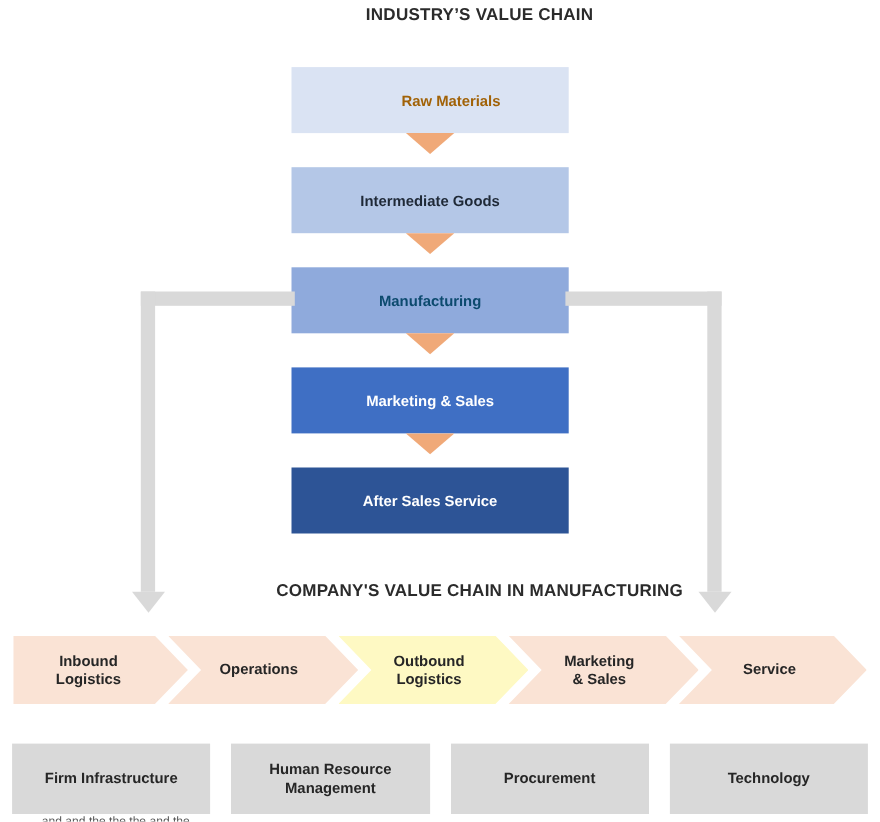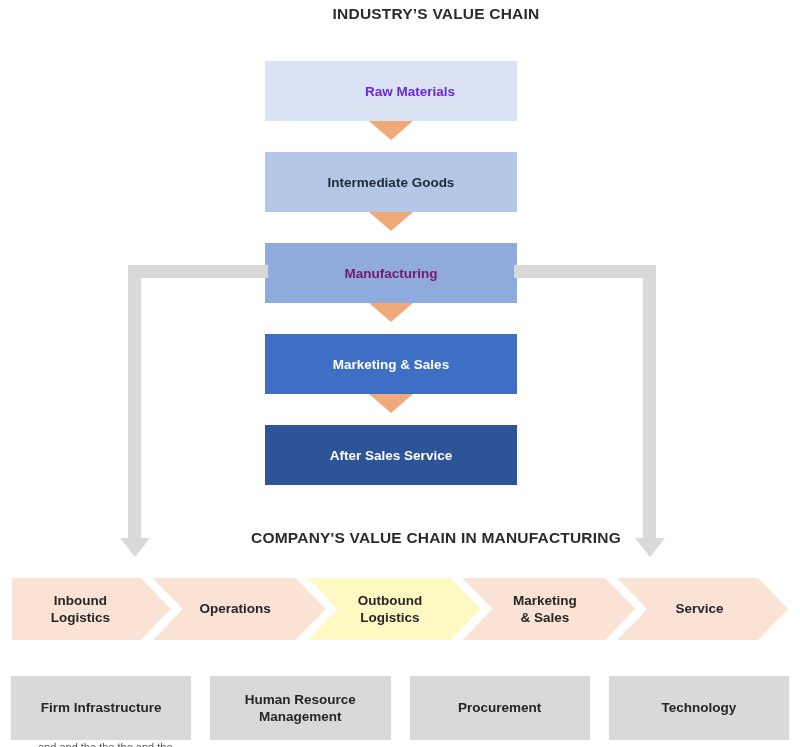--- a/index.html
+++ b/index.html
@@ -180,35 +180,35 @@
 </style>
 </head>
 <body>
 
 <div id="title-industry" class="section-title">INDUSTRY’S VALUE CHAIN</div>
 
 <div id="title-company" class="section-title">COMPANY'S VALUE CHAIN IN MANUFACTURING</div>
 
 <div class="chain-stack">
 
-  <div class="chain-box" style="background: rgb(218, 227, 243); color: #6d28d9; padding-left: 38px;">
+  <div class="chain-box" style="background: rgb(218, 227, 243); color: #a16207; padding-left: 38px;">
     <span>Raw Materials</span>
   </div>
   <div class="chain-gap">
     <div class="chain-arrow" style="border-top-color: rgb(240, 169, 120);"></div>
   </div>
 
   <div class="chain-box" style="background: rgb(180, 199, 231); color: rgb(31, 41, 55);">
     <span>Intermediate Goods</span>
   </div>
   <div class="chain-gap">
     <div class="chain-arrow" style="border-top-color: rgb(240, 169, 120);"></div>
   </div>
 
-  <div class="chain-box" style="background: rgb(143, 170, 220); color: #701a75;">
+  <div class="chain-box" style="background: rgb(143, 170, 220); color: #0c4a6e;">
     <span>Manufacturing</span>
   </div>
   <div class="chain-gap">
     <div class="chain-arrow" style="border-top-color: rgb(240, 169, 120);"></div>
   </div>
 
   <div class="chain-box" style="background: rgb(63, 111, 196); color: rgb(255, 255, 255);">
     <span>Marketing &amp; Sales</span>
   </div>
   <div class="chain-gap">

